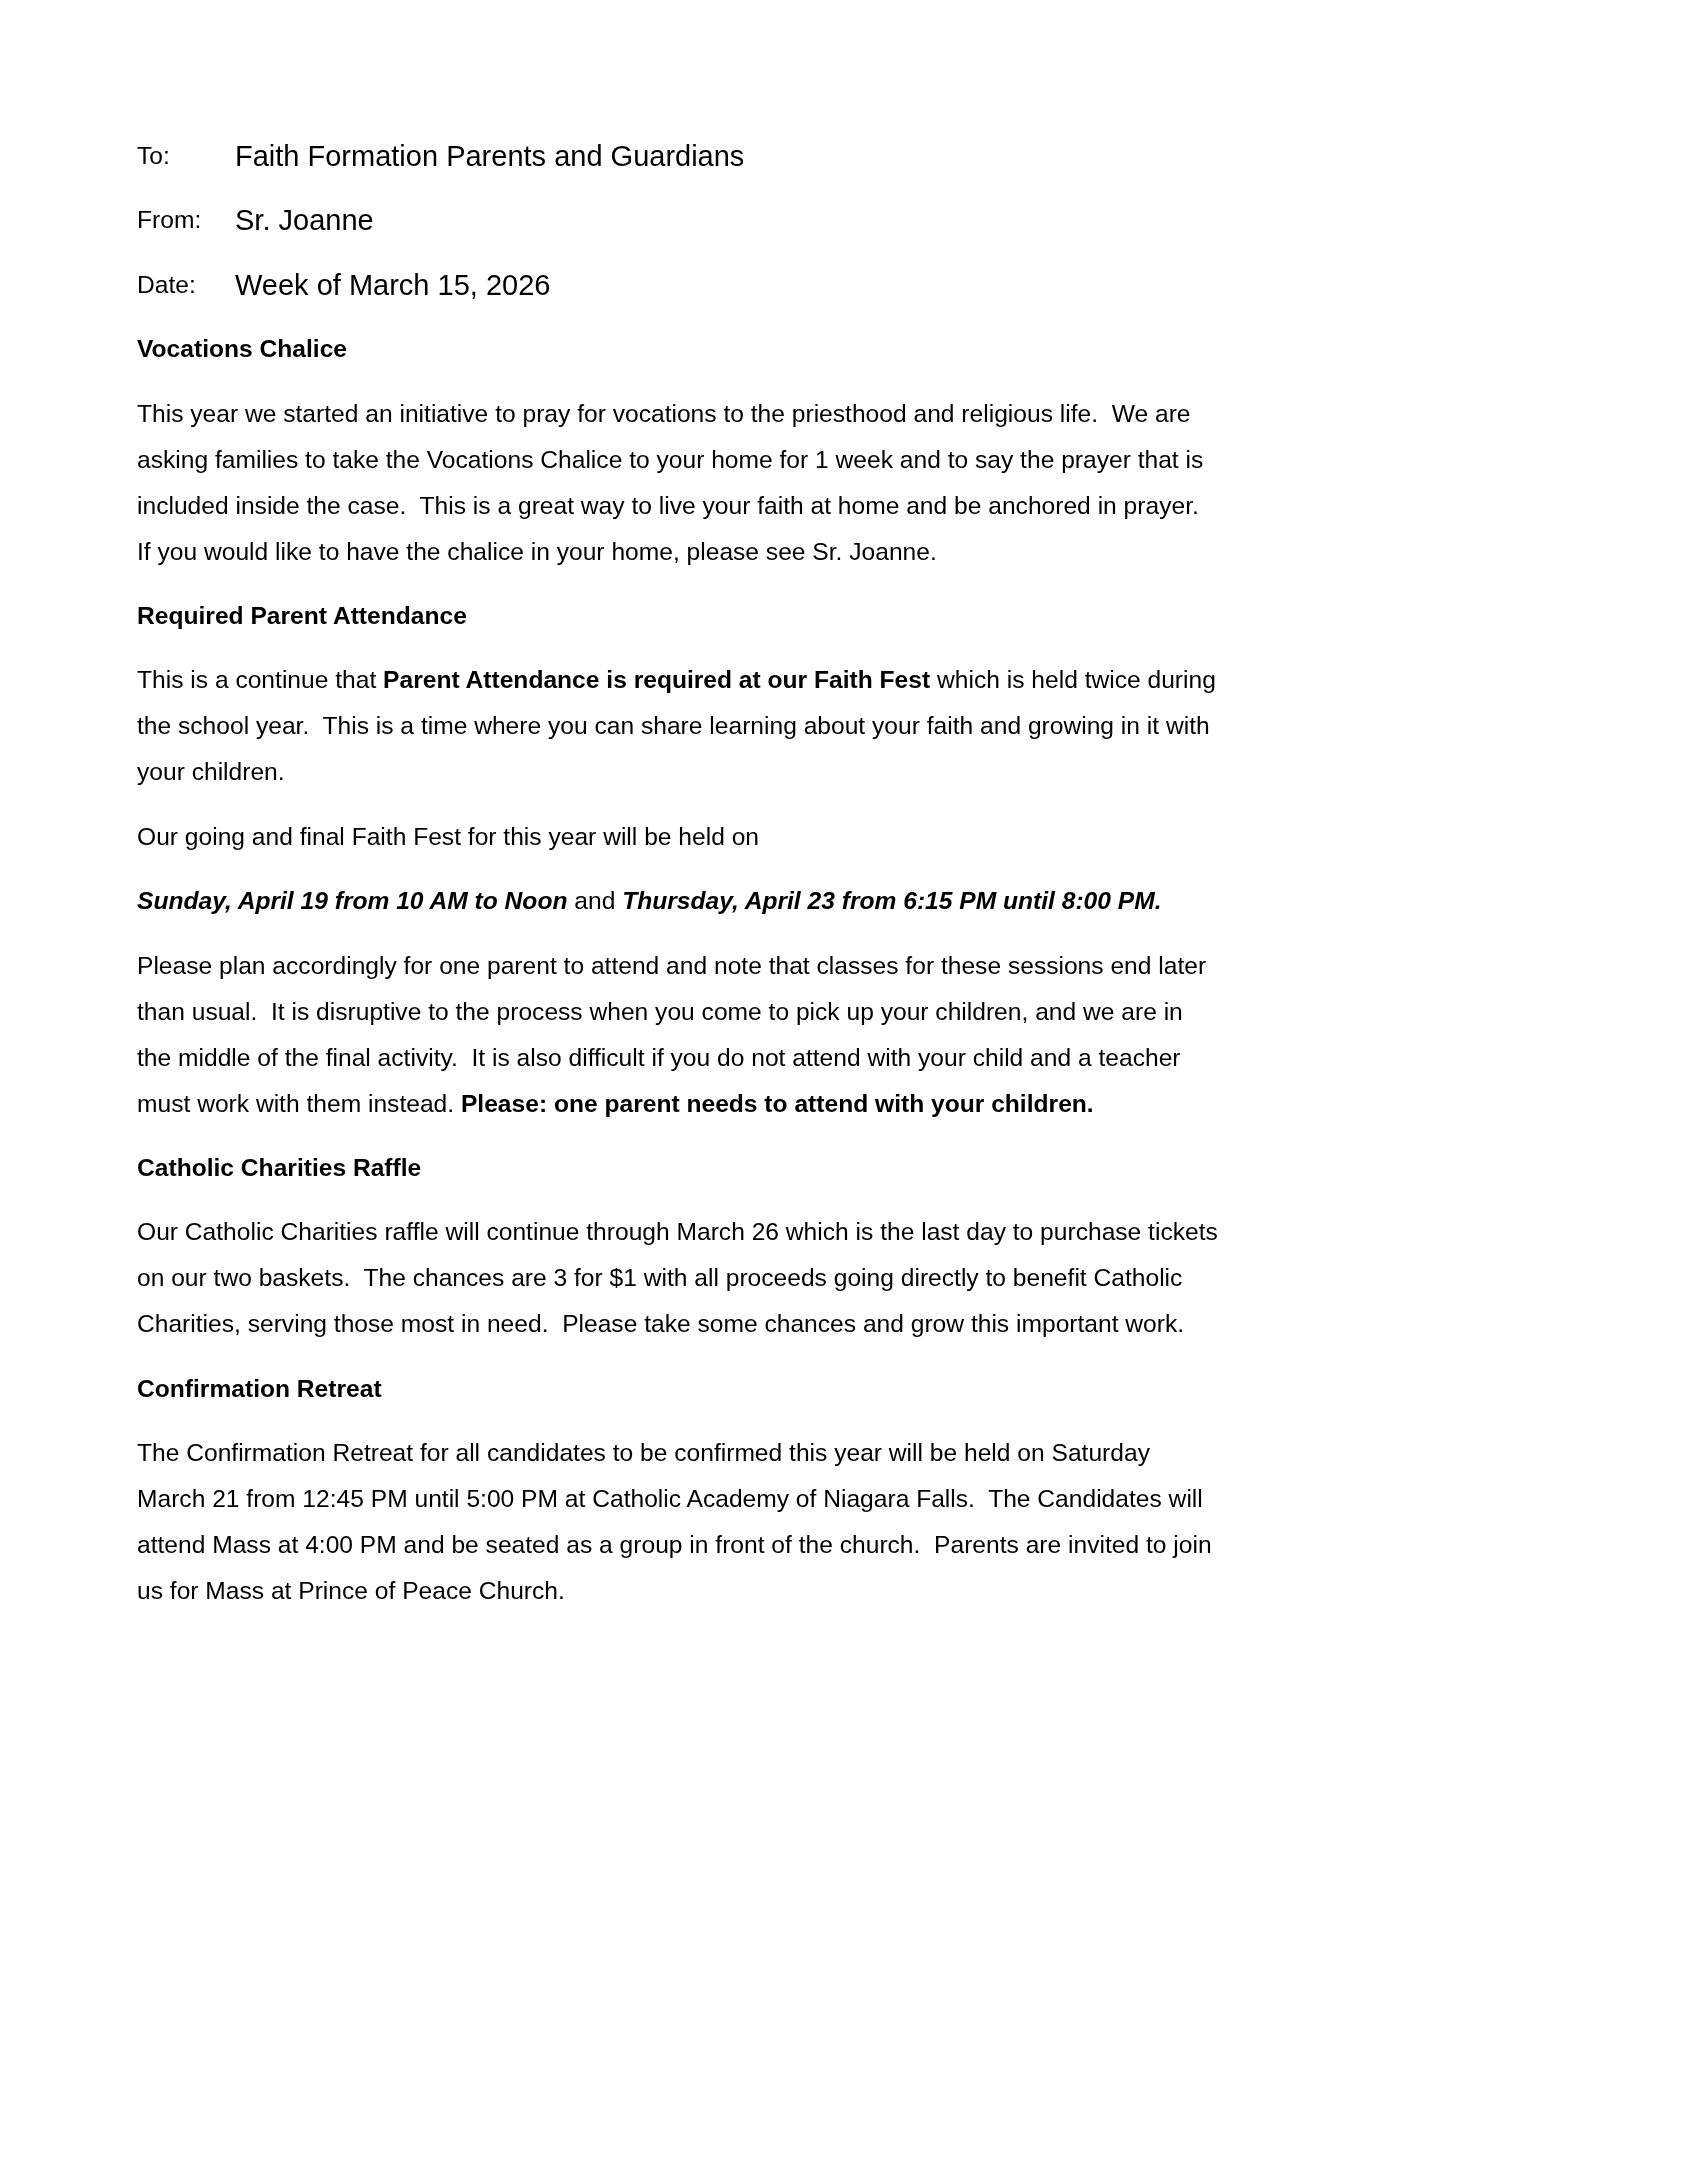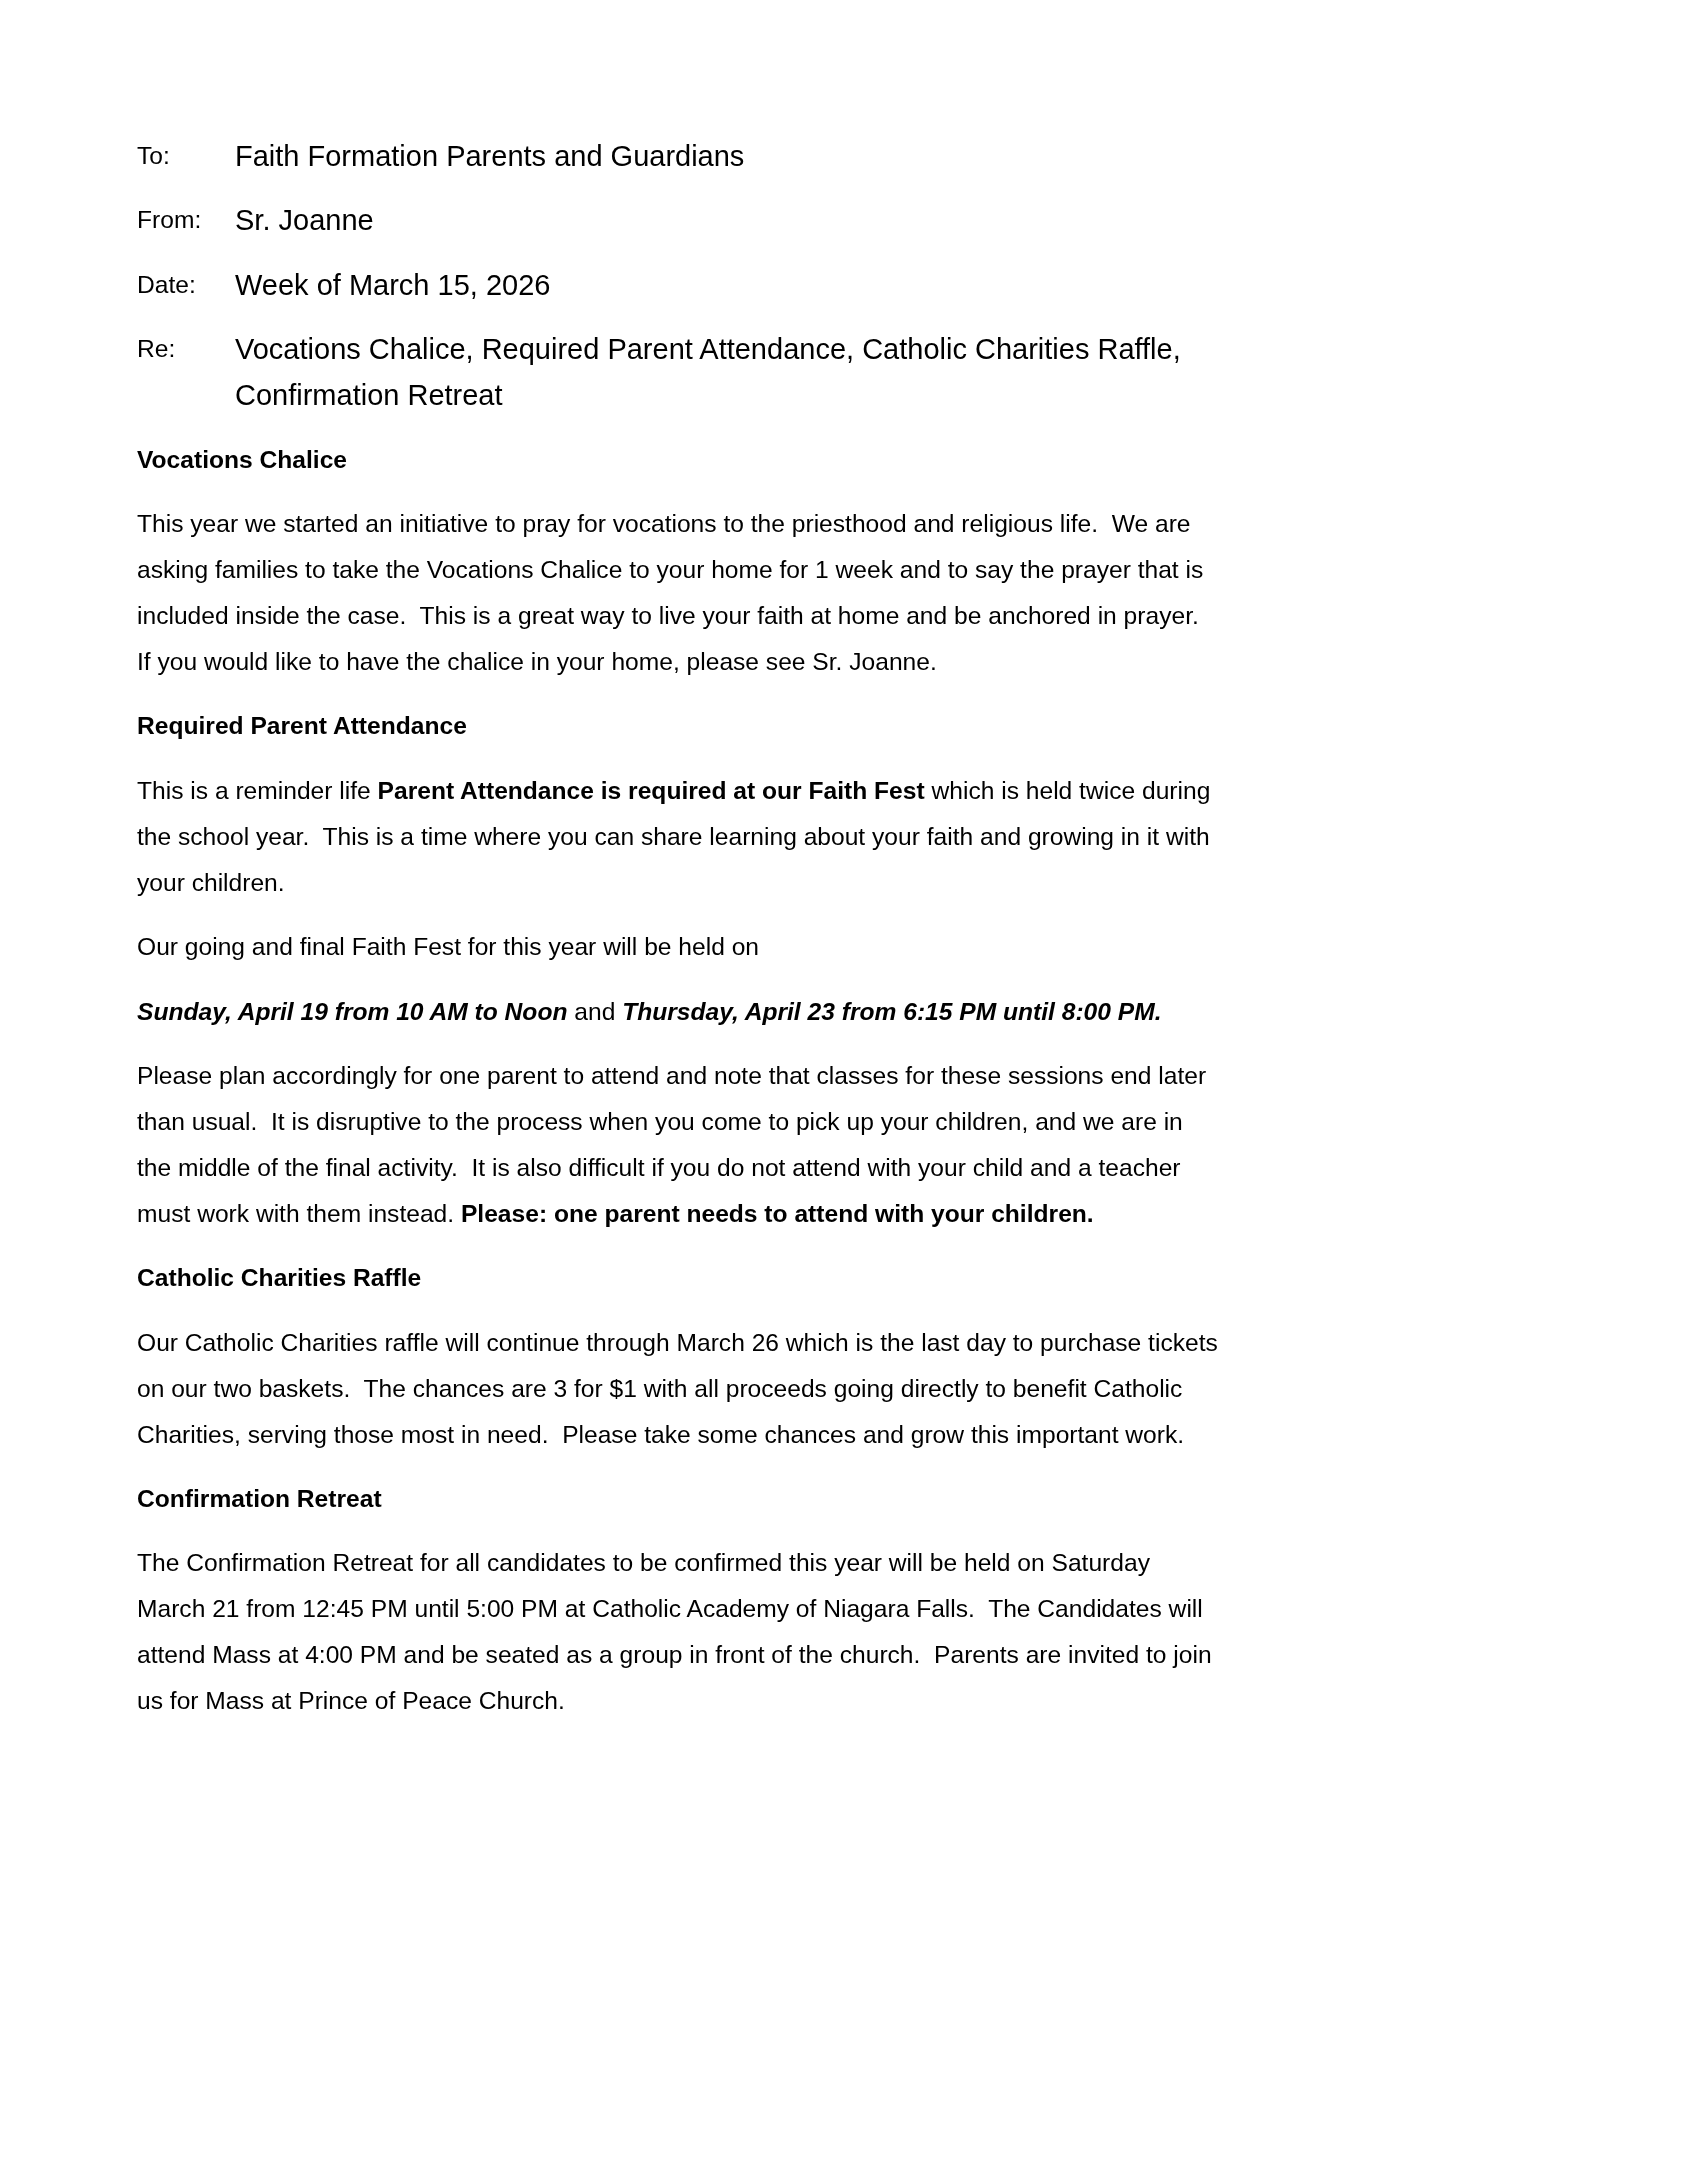--- a/index.html
+++ b/index.html
@@ -65,34 +65,30 @@
       <span class="hvalue">Faith Formation Parents and Guardians</span>
     </div>
     <div class="hrow">
       <span class="hlabel">From:</span>
       <span class="hvalue">Sr. Joanne</span>
     </div>
     <div class="hrow">
       <span class="hlabel">Date:</span>
       <span class="hvalue">Week of March 15, 2026</span>
     </div>
-    <div class="hrow">
-      <span class="hlabel">Re:</span>
-      <span class="hvalue">Vocations Chalice, Required Parent Attendance, Catholic Charities Raffle, Confirmation Retreat</span>
-    </div>
   </div>
 
   <section>
     <h2 class="section-heading">Vocations Chalice</h2>
     <p class="para">This year we started an initiative to pray for vocations to the priesthood and religious life.  We are asking families to take the Vocations Chalice to your home for 1 week and to say the prayer that is included inside the case.  This is a great way to live your faith at home and be anchored in prayer.  If you would like to have the chalice in your home, please see Sr. Joanne.</p>
   </section>
 
   <section>
     <h2 class="section-heading">Required Parent Attendance</h2>
-    <p class="para"><span>This is a reminder life </span><span class="bu">Parent Attendance is required at our Faith Fest</span><span> which is held twice during the school year.  This is a time where you can share learning about your faith and growing in it with your children.</span></p>
+    <p class="para"><span>This is a continue that </span><span class="bu">Parent Attendance is required at our Faith Fest</span><span> which is held twice during the school year.  This is a time where you can share learning about your faith and growing in it with your children.</span></p>
     <p class="para">Our going and final Faith Fest for this year will be held on</p>
     <p class="para"><span class="bi">Sunday, April 19 from 10 AM to Noon</span><span> and </span><span class="bi">Thursday, April 23 from 6:15 PM until 8:00 PM.</span></p>
     <p class="para"><span>Please plan accordingly for one parent to attend and note that classes for these sessions end later than usual.  It is disruptive to the process when you come to pick up your children, and we are in the middle of the final activity.  It is also difficult if you do not attend with your child and a teacher must work with them instead. </span><span class="b">Please: one parent needs to attend with your children.</span></p>
   </section>
 
   <section>
     <h2 class="section-heading">Catholic Charities Raffle</h2>
     <p class="para">Our Catholic Charities raffle will continue through March 26 which is the last day to purchase tickets on our two baskets.  The chances are 3 for $1 with all proceeds going directly to benefit Catholic Charities, serving those most in need.  Please take some chances and grow this important work.</p>
   </section>
 

